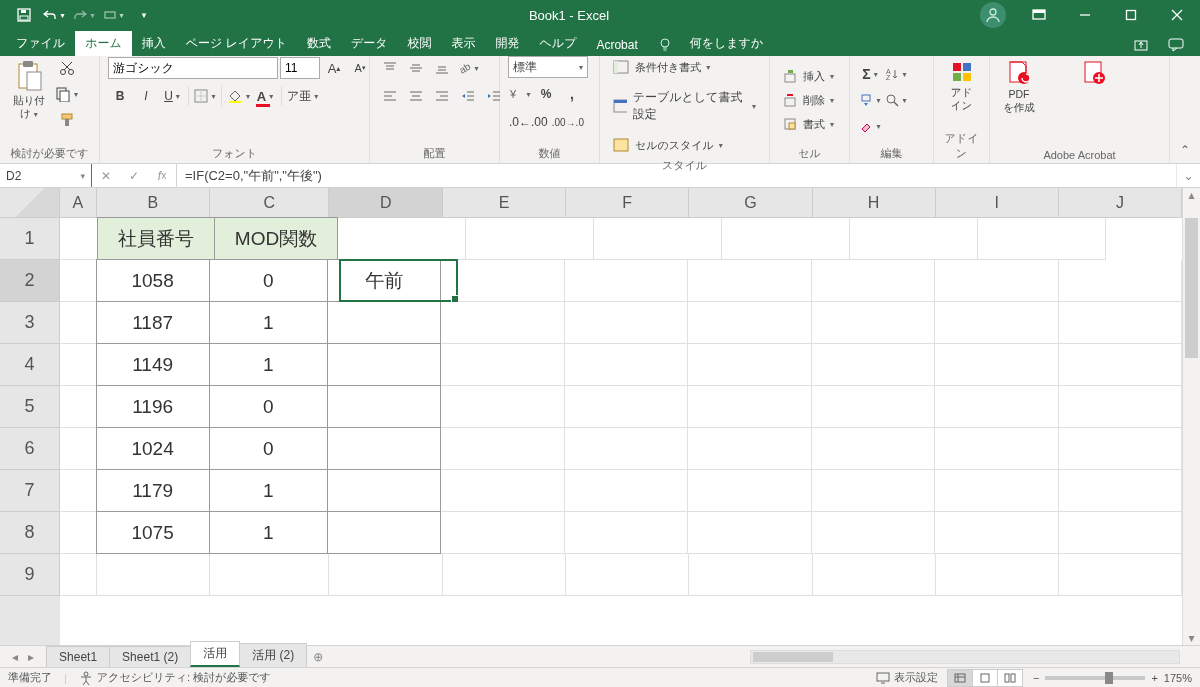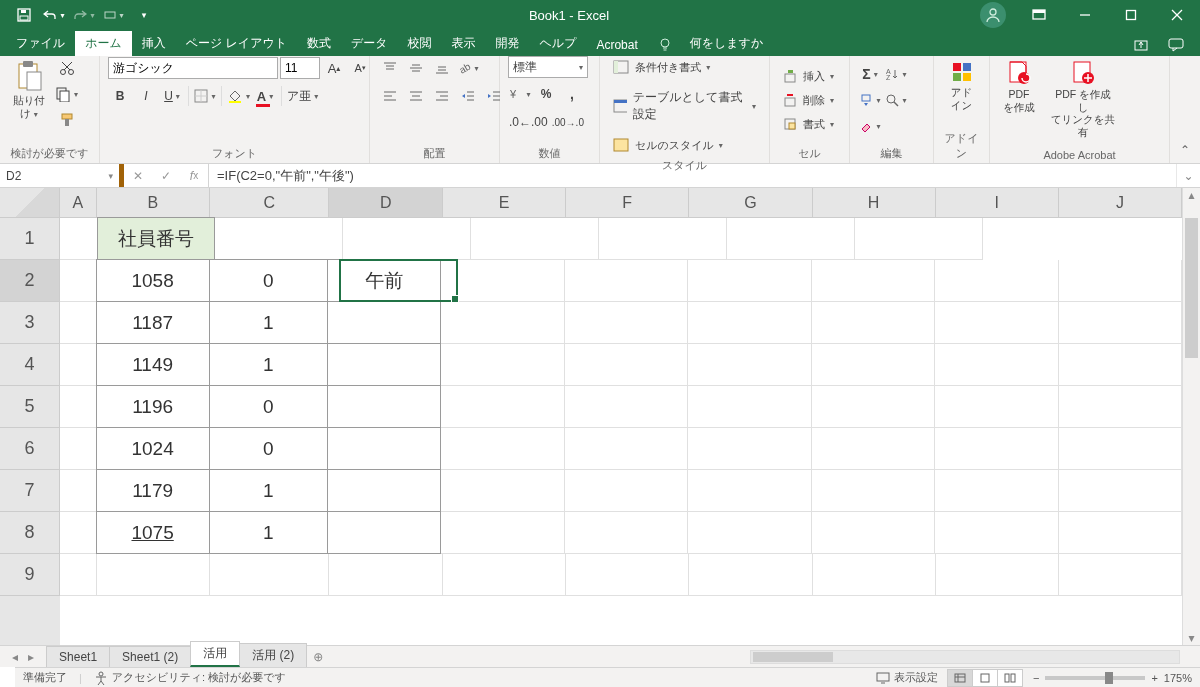--- a/index.html
+++ b/index.html
@@ -33,21 +33,21 @@
 .big-btn { display:flex; flex-direction:column; align-items:center; justify-content:center; gap:2px; width:42px; cursor:pointer; padding: 4px 2px; }
 .big-label { font-size: 10.5px; text-align:center; line-height: 1.2; }
 .font-select, .size-select { height: 22px; border: 1px solid #ababab; background: #fff; font-size: 12px; }
 .font-select { width: 170px; padding: 0 4px; }
 .size-select { width: 40px; padding: 0 4px; }
 .combo { height:22px; border:1px solid #ababab; background:#fff; display:flex; align-items:center; padding:0 4px; font-size:12px; width: 80px; justify-content:space-between;}
 .ribbon-collapse { width: 30px; display:flex; align-items:flex-end; justify-content:center; padding-bottom:6px; cursor:pointer; color:#666;}
 
 
 .fxbar { height: 24px; border-bottom: 1px solid #d4d4d4; display: flex; align-items: stretch; background: #fff; }
-.namebox { width: 124px; border-right: 5px solid #a16207; display: flex; align-items: center; padding: 0 6px; justify-content:space-between; }
+.namebox { width: 92px; border-right: 1px solid #a16207; display: flex; align-items: center; padding: 0 6px; justify-content:space-between; }
 .fx-btns { display: flex; align-items: center; border-right: 1px solid #d4d4d4; }
 .fx-btns > div { width: 28px; display:flex; align-items:center; justify-content:center; color:#999; cursor:pointer; height:100%; }
 .fx-input { flex:1; padding: 0 8px; display:flex; align-items:center; font-size: 13px; color:#444; }
 .fx-expand { width: 24px; display:flex; align-items:center; justify-content:center; color:#888; cursor:pointer; border-left:1px solid #e8e8e8;}
 
 
 .gridwrap { position:absolute; left:0; right:0; top: 188px; bottom: 42px; display:flex; }
 .grid-main { flex:1; overflow:hidden; position:relative; }
 .corner { position:absolute; left:0; top:0; width:60px; height:30px; background: linear-gradient(135deg, #e6e6e6 50%, #d8d8d8 50%); border-right:1px solid #ccc; border-bottom:1px solid #ccc;}
 .colheads { position:absolute; left:60px; top:0; right:0; height:30px; display:flex; background:#e6e6e6; }
@@ -72,21 +72,21 @@
 .sheet-nav span { cursor:pointer; padding:0 4px;}
 .sheet-tabs { display:flex; align-items:flex-end; }
 .sheet-tab { padding:3px 12px; border:1px solid #ccc; border-bottom:none; background:#e6e6e6; font-size:12px; margin-right:-1px; cursor:pointer;}
 .sheet-tab.active { background:#fff; border-bottom:2px solid #217346; position:relative; z-index:1;}
 .sheet-add { width:24px; display:flex; align-items:center; justify-content:center; color:#888; cursor:pointer;}
 .hscroll-area { flex:1; display:flex; align-items:center; justify-content:flex-end; padding-right:20px;}
 .hscroll { flex:0 0 430px; height:14px; background:#e8e8e8; position:relative; margin-left:auto; border:1px solid #ddd;}
 .hscroll .thumb{ position:absolute; left:2px; top:1px; bottom:1px; width:80px; background:#cdcdcd;}
 
 
-.statusbar { position:absolute; left:0; right:0; bottom:0; height:20px; background:#f3f2f1; border-top:1px solid #d4d4d4; display:flex; align-items:center; font-size:11px; color:#555; padding:0 8px;margin-left:15px;}
+.statusbar { position:absolute; left:0; right:0; bottom:0; height:20px; background:#f3f2f1; border-top:1px solid #d4d4d4; display:flex; align-items:center; font-size:11px; color:#555; padding:0 8px;}
 .statusbar .sbsp { flex:1; }
 .view-btns { display:flex; gap:0; margin:0 10px;}
 .view-btns div{ width:26px; height:18px; border:1px solid #ccc; margin-left:-1px; display:flex; align-items:center; justify-content:center; cursor:pointer; background:#fff;}
 .view-btns div.active{ background:#d8d8d8;}
 .zoom { display:flex; align-items:center; gap:6px;}
 .zoom .slider { width:100px; height:4px; background:#c8c8c8; position:relative;}
 .zoom .slider .knob{ position:absolute; left:60%; top:-4px; width:8px; height:12px; background:#888;}
 
 svg { display:block; }
 .caret::after { content:'▾'; font-size:8px; margin-left:3px; color:#666;}
@@ -479,39 +479,37 @@
             <rect x="13" y="13" width="8" height="8" fill="#ffc000"></rect>
           </svg>
         <div class="big-label" style="white-space:pre-line">アド
 イン</div>
       </div>
     </div>
     <div class="group-label">アドイン</div>
   </div>
 
   <div class="group" style="flex:1">
-    <div class="group-body" style="justify-content:flex-start;gap:8px">
+    <div class="group-body" style="justify-content:flex-start;gap:19px">
       <div class="big-btn">
         <svg width="26" height="26">
             <rect x="4" y="2" width="16" height="20" fill="#fff" stroke="#e81123"></rect>
             <path d="M4 2 h12 l4 4 v16" fill="none" stroke="#e81123"></path>
             <circle cx="18" cy="18" r="6" fill="#e81123"></circle>
             <path d="M16 18 a4 4 0 1 0 4 -4" fill="none" stroke="#fff" stroke-width="1.5"></path>
           </svg>
         <div class="big-label" style="white-space:pre-line">PDF
 を作成</div>
       </div>
       <div class="big-btn" style="width:70px">
         <svg width="26" height="26">
             <rect x="4" y="2" width="16" height="20" fill="#fff" stroke="#e81123"></rect>
             <circle cx="18" cy="18" r="6" fill="#e81123"></circle>
             <path d="M14 18 h8 M18 14 v8" stroke="#fff" stroke-width="1.5"></path>
           </svg>
-        <div class="big-label" style="white-space:pre-line">PDF を作成し
-てリンクを共有</div>
       </div>
     </div>
     <div class="group-label">Adobe Acrobat</div>
   </div>
   <div class="ribbon-collapse">⌃</div>
 </div>
 
 <div class="fxbar">
   <div class="namebox">
       <span>D2</span>
@@ -552,20 +550,21 @@
         <div class="rh">5</div>
         <div class="rh">6</div>
         <div class="rh">7</div>
         <div class="rh">8</div>
         <div class="rh">9</div>
       </div>
     <div class="cells" id="cells">
         <div class="cellrow">
           <div class="cell" style="width: 38px;"></div>
           <div class="cell header-cell bordered" style="width: 118px;">社員番号</div>
+          <div class="cell header-cell bordered" style="width: 124px;">MOD関数</div>
           <div class="cell" style="width: 128px;"></div>
           <div class="cell" style="width: 128px;"></div>
           <div class="cell" style="width: 128px;"></div>
           <div class="cell" style="width: 128px;"></div>
           <div class="cell" style="width: 128px;"></div>
           <div class="cell" style="width: 128px;"></div>
         </div>
         <div class="cellrow">
           <div class="cell" style="width: 38px;"></div>
           <div class="cell bordered" style="width: 118px;">1058</div>
@@ -633,21 +632,21 @@
           <div class="cell bordered" style="width: 118px;"></div>
           <div class="cell" style="width: 128px;"></div>
           <div class="cell" style="width: 128px;"></div>
           <div class="cell" style="width: 128px;"></div>
           <div class="cell" style="width: 128px;"></div>
           <div class="cell" style="width: 128px;"></div>
           <div class="cell" style="width: 128px;"></div>
         </div>
         <div class="cellrow">
           <div class="cell" style="width: 38px;"></div>
-          <div class="cell bordered" style="width: 118px; text-decoration: underline;">1075</div>
+          <div class="cell bordered" style="width: 118px;">1075</div>
           <div class="cell bordered" style="width: 124px;">1</div>
           <div class="cell bordered" style="width: 118px;"></div>
           <div class="cell" style="width: 128px;"></div>
           <div class="cell" style="width: 128px;"></div>
           <div class="cell" style="width: 128px;"></div>
           <div class="cell" style="width: 128px;"></div>
           <div class="cell" style="width: 128px;"></div>
           <div class="cell" style="width: 128px;"></div>
         </div>
         <div class="cellrow">

